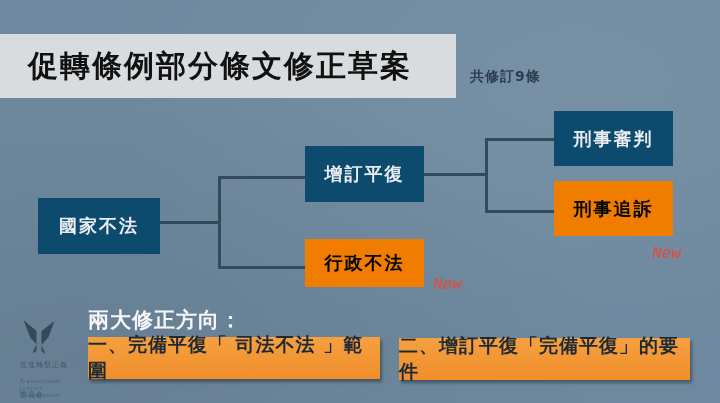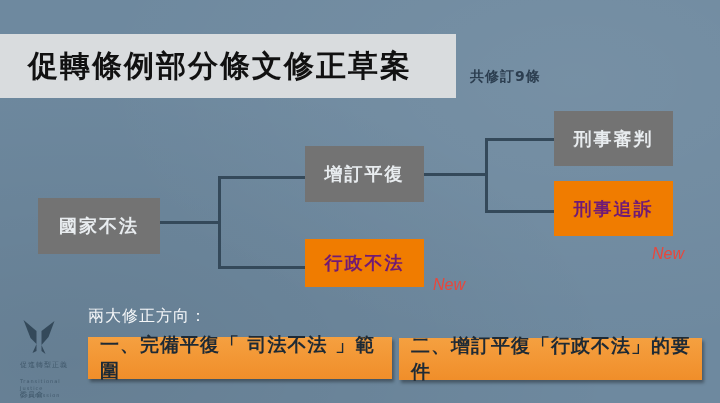--- a/index.html
+++ b/index.html
@@ -9,28 +9,28 @@
   .bg{position:absolute;inset:0;
     background:
       radial-gradient(ellipse at 80% 20%, rgba(255,255,255,0.06), transparent 60%),
       radial-gradient(ellipse at 10% 90%, rgba(0,0,0,0.08), transparent 60%),
       #6e899f;}
   .title-band{position:absolute;left:0;top:34px;width:456px;height:64px;background:#d9dcde;}
   .title-text{position:absolute;left:28px;top:46px;font-size:30px;font-weight:bold;color:#111;letter-spacing:2px;}
   .subtitle{position:absolute;left:470px;top:68px;font-size:14px;font-weight:bold;color:#2c3e50;letter-spacing:1px;}
   .node{position:absolute;display:flex;align-items:center;justify-content:center;
     font-size:18px;font-weight:bold;color:#e8ecef;letter-spacing:2px;}
-  .dark{background:#737373;}
-  .orange{background:#f07c00;color:#701a75;}
+  .dark{background:#0c4a6e;}
+  .orange{background:#f07c00;color:#000000;}
   .line{position:absolute;background:#34495a;}
-  .new{position:absolute;font-style:italic;color:#e8473c;font-size:16px;font-family:Liberation Sans, sans-serif;}
-  .directions{position:absolute;left:88px;top:306px;font-size:16px;font-weight:normal;color:#f4f6f8;letter-spacing:1px;}
+  .new{position:absolute;font-style:italic;color:#e8473c;font-size:16px;font-family:Liberation Mono, monospace;}
+  .directions{position:absolute;left:88px;top:306px;font-size:21px;font-weight:bold;color:#f4f6f8;letter-spacing:1px;}
   .dir-box{position:absolute;height:42px;background:linear-gradient(#f5a040,#f08e2a);
     box-shadow:2px 3px 3px rgba(0,0,0,0.35);display:flex;align-items:center;justify-content:center;
-    font-size:19px;font-weight:bold;color:#1e2a35;letter-spacing:1px;padding-left:12px;}
+    font-size:19px;font-weight:bold;color:#1e2a35;letter-spacing:1px;}
   .logo{position:absolute;left:20px;top:320px;width:70px;height:80px;}
   .logo-text{position:absolute;left:20px;font-size:7px;color:#40586b;letter-spacing:1px;}
 </style>
 </head>
 <body>
 
 <div class="bg"></div>
 
 <div class="title-band"></div>
 <div class="title-text">促轉條例部分條文修正草案</div>
@@ -62,21 +62,21 @@
 </div>
 
 <div class="new" style="left:433px;top:276px;">New</div>
 <div class="new" style="left:652px;top:245px;">New</div>
 
 <div class="directions">兩大修正方向：</div>
 <div class="dir-box" style="left:88px;top:337px;width:292px;">
   <span>一、完備平復「 司法不法 」範圍</span>
 </div>
 <div class="dir-box" style="left:399px;top:338px;width:291px;">
-  <span>二、增訂平復「行政不法」的要件</span>
+  <span>二、增訂平復「完備平復」的要件</span>
 </div>
 
 <svg class="logo" viewBox="0 0 70 80" style="left:20px;top:318px;width:38px;height:40px;">
   <path d="M4 4 L30 26 L30 52 L18 40 Z" fill="#34495a"></path>
   <path d="M66 6 L40 26 L40 54 L54 38 Z" fill="#34495a"></path>
   <path d="M30 52 L22 70 L30 66 Z" fill="#34495a"></path>
   <path d="M40 54 L48 72 L40 66 Z" fill="#34495a"></path>
 </svg>
 <div class="logo-text" style="top:360px;">促進轉型正義</div>
 <div class="logo-text" style="top:390px;">委員會</div>

